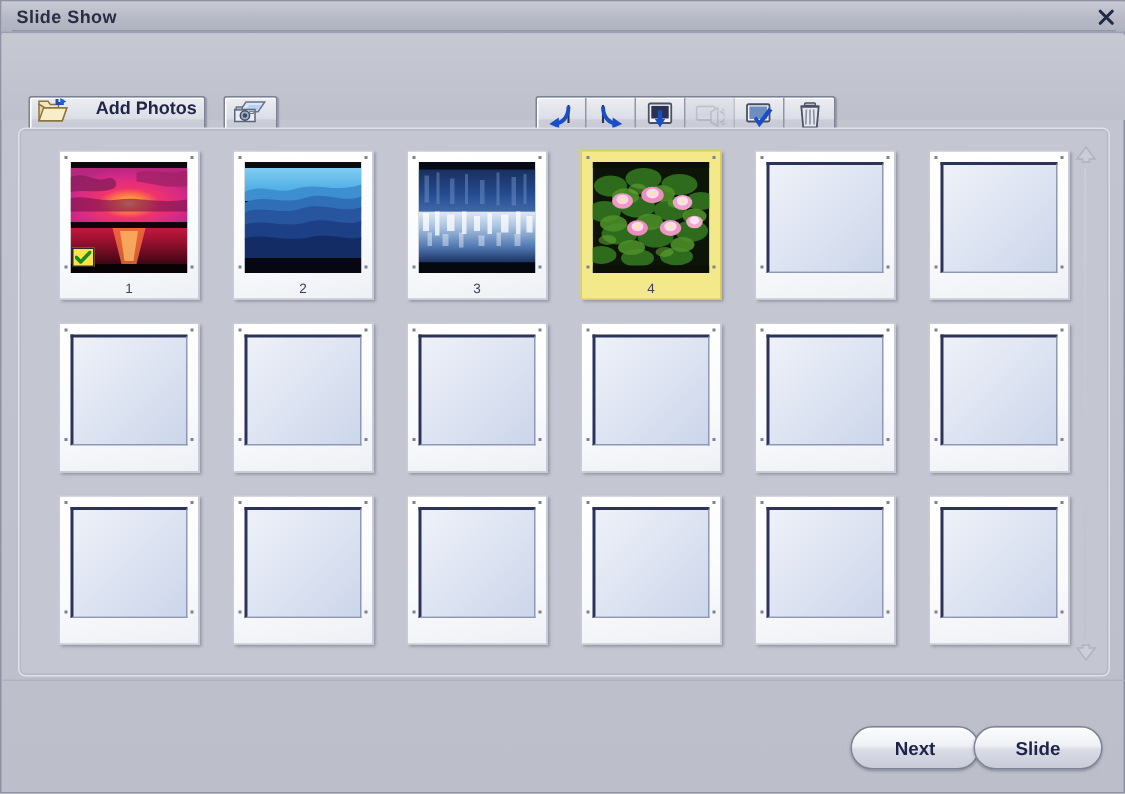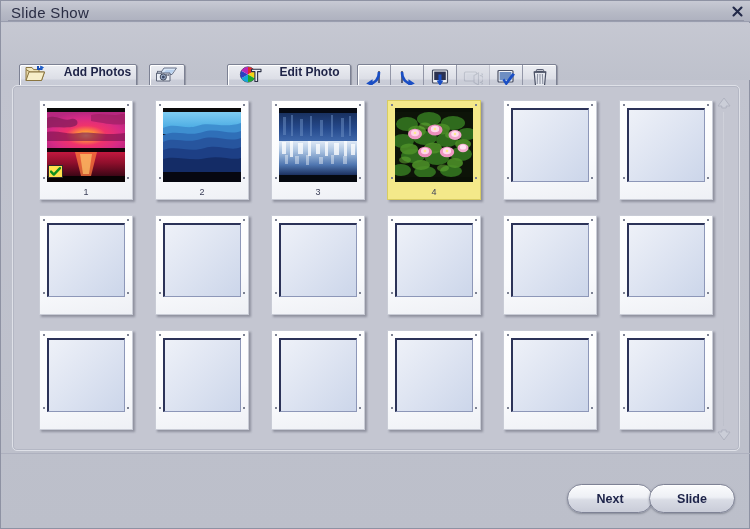--- a/index.html
+++ b/index.html
@@ -16,21 +16,21 @@
   }
   
   .titlebar{
     position:absolute;left:0;top:0;width:750px;height:21px;
     background:linear-gradient(180deg,#c8cad4 0%,#b7bac6 55%,#aeb1bf 100%);
     border-bottom:1px solid #9a9eaf;
     box-sizing:border-box;
   }
   .title-text{
     position:absolute;left:10px;top:3px;
-    font-size:15px;font-weight:normal;color:#2a2d44;letter-spacing:.3px;
+    font-size:12px;font-weight:bold;color:#2a2d44;letter-spacing:.3px;
   }
   .title-underline{
     position:absolute;left:7px;top:19px;width:736px;height:1px;
     background:#9396a7;
   }
   .close-btn{
     position:absolute;right:6px;top:3px;width:16px;height:15px;
     display:flex;align-items:center;justify-content:center;
     color:#252a47;font-size:12px;font-weight:bold;cursor:pointer;
     font-family:"Liberation Sans",sans-serif;
@@ -189,35 +189,20 @@
           <path d="M11 5 L19.5 5 L16.5 8.5 L8 8.5 Z" fill="#b9d2ef" stroke="none"></path>
           <path d="M1.5 8 L15 8 L15 16 L1.5 16 Z" fill="#e9edf4" stroke="#5d6578" stroke-width="1"></path>
           <rect x="2.5" y="6.3" width="4" height="2" fill="#aeb6c6" stroke="#5d6578" stroke-width=".8"></rect>
           <circle cx="8.3" cy="12" r="3.1" fill="#9fb0ca" stroke="#41495c" stroke-width="1"></circle>
           <circle cx="8.3" cy="12" r="1.5" fill="#3d4a66"></circle>
           <rect x="11.5" y="9.2" width="2.3" height="1.5" fill="#f2f5fa" stroke="#5d6578" stroke-width=".6"></rect>
         </svg>
       </span>
     </div>
 
-    <div class="tb-btn" id="btn-edit">
-      <span>
-        <svg width="24" height="20" viewBox="0 0 24 20">
-          <circle cx="9" cy="9.5" r="7.6" fill="#ffffff" stroke="#4a4f63" stroke-width="1"></circle>
-          <path d="M9 9.5 L9 1.9 A7.6 7.6 0 0 1 15.6 5.7 Z" fill="#e02b2b"></path>
-          <path d="M9 9.5 L15.6 5.7 A7.6 7.6 0 0 1 15.6 13.3 Z" fill="#f5d512"></path>
-          <path d="M9 9.5 L15.6 13.3 A7.6 7.6 0 0 1 9 17.1 Z" fill="#1fa82e"></path>
-          <path d="M9 9.5 L9 17.1 A7.6 7.6 0 0 1 2.4 13.3 Z" fill="#12a6d8"></path>
-          <path d="M9 9.5 L2.4 13.3 A7.6 7.6 0 0 1 2.4 5.7 Z" fill="#2a3fc0"></path>
-          <path d="M9 9.5 L2.4 5.7 A7.6 7.6 0 0 1 9 1.9 Z" fill="#b726b7"></path>
-          <path d="M12.5 4.2 L22 4.2 L22 6.6 L18.6 6.6 L18.6 16.5 L15.9 16.5 L15.9 6.6 L12.5 6.6 Z" fill="#e8eaf0" stroke="#2c3146" stroke-width="1.1" stroke-linejoin="round"></path>
-        </svg>
-      </span>
-      <span class="tb-label">Edit Photo</span>
-    </div>
 
     <div class="tb-group">
 
       <div class="tb-ico">
         <span>
         <svg width="20" height="20" viewBox="0 0 20 20">
           <path d="M15 3 L15 15" stroke="#2b3150" stroke-width="1.4"></path>
           <path d="M15 4 C15 12, 10 15, 6.5 15.4" fill="none" stroke="#1a4ec4" stroke-width="2.6"></path>
           <path d="M8.5 11.3 L2.2 15.6 L8.9 18.6 Z" fill="#1a4ec4"></path>
         </svg>

